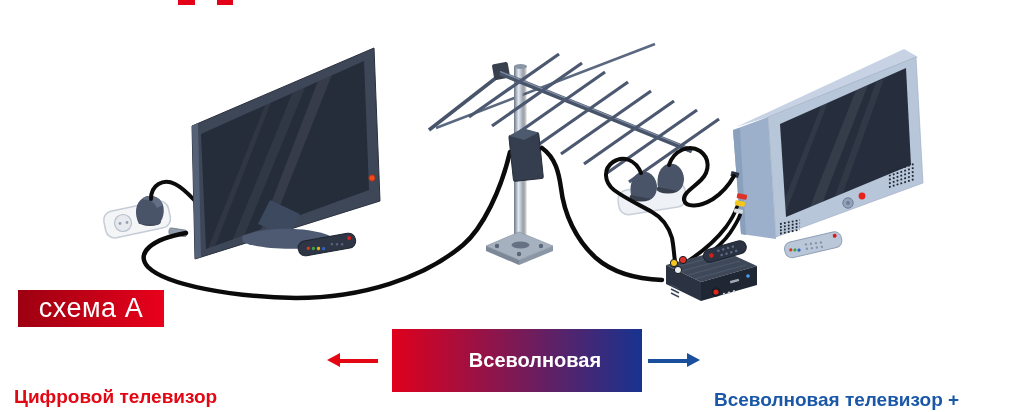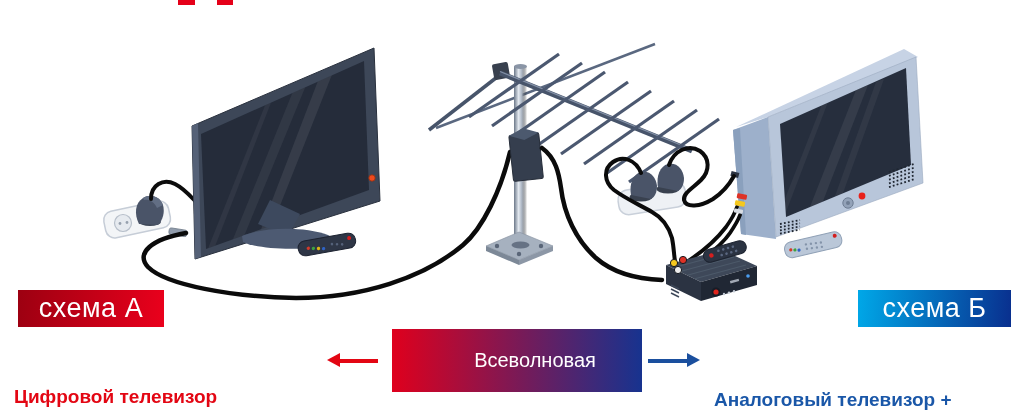--- a/index.html
+++ b/index.html
@@ -18,21 +18,21 @@
   .badge-b { left:858px; top:290px; width:153px; height:37px;
              background:linear-gradient(95deg, var(--scheme-b-badge-start,#00a8e8), var(--scheme-b-badge-end,#092f8e)); }
 
   .desc { position:absolute; font-weight:bold; font-size:19px; line-height:25px; white-space:pre-wrap; }
   .desc-a { left:14px; top:334px; color:var(--scheme-a-text,#e30613); }
   .desc-b { left:714px; top:337px; color:var(--scheme-b-text,#1a57a8); }
 
   .center-box { position:absolute; left:392px; top:329px; width:250px; height:63px;
                 display:flex; flex-direction:column; align-items:center; justify-content:center;
                 background:linear-gradient(90deg, var(--antenna-box-start,#df001d), var(--antenna-box-end,#17338f));
-                color:var(--antenna-box-text,#fff); font-weight:normal; font-size:20px; line-height:25px;padding-left:36px; }
+                color:var(--antenna-box-text,#fff); font-weight:bold; font-size:20px; line-height:25px;padding-left:36px; }
 
   .arrow { position:absolute; top:353px; height:15px; }
   .arrow .bar { position:absolute; top:6px; height:3.5px; }
   .arrow .head { position:absolute; top:0; width:0; height:0;
                  border-top:7.5px solid transparent; border-bottom:7.5px solid transparent; }
   .arrow-left { left:327px; width:51px; }
   .arrow-left .bar { left:11px; width:40px; background:var(--arrow-left,#e30613); }
   .arrow-left .head { left:0; border-right:13px solid var(--arrow-left,#e30613); }
   .arrow-right { left:648px; width:52px; }
   .arrow-right .bar { left:0; width:41px; background:var(--arrow-right,#1a4f9e); }
@@ -244,25 +244,22 @@
   <div class="top-mark m2"></div>
 
   <div class="badge badge-a">
     <span>схема А</span>
   </div>
   <div class="desc desc-a">
     <div>Цифровой телевизор</div>
     
   </div>
 
-  <div class="badge badge-b">
-    <span>схема Б</span>
-  </div>
   <div class="desc desc-b">
-    <div>Аналоговый телевизор +</div>
+    <div>Всеволновая телевизор +</div>
     
   </div>
 
   <div class="center-box">
     <div>Всеволновая</div>
   </div>
 
   <div class="arrow arrow-left">
     <div class="head"></div>
     <div class="bar"></div>

